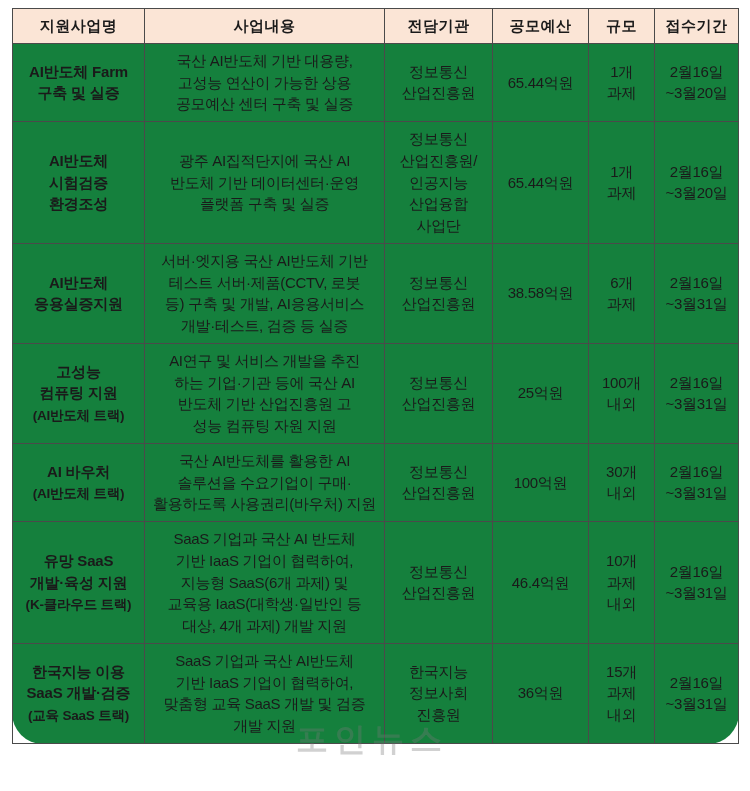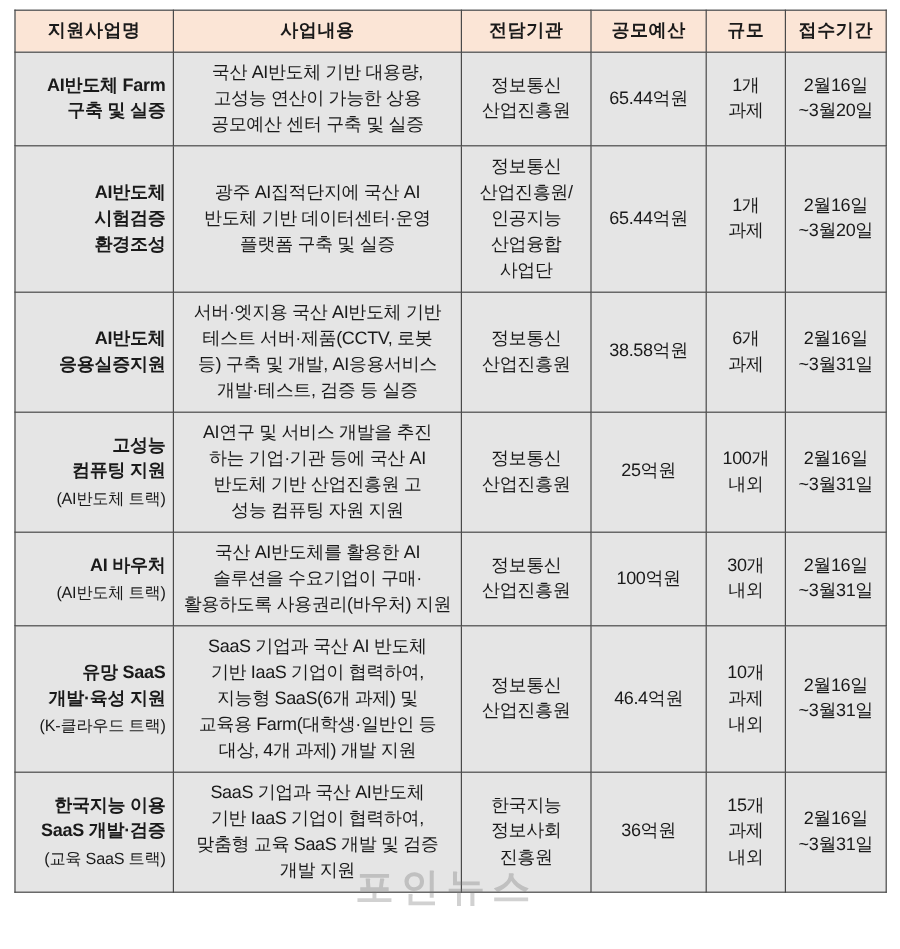--- a/index.html
+++ b/index.html
@@ -18,21 +18,22 @@
   .table-wrap {
     position: absolute;
     left: 12px;
     top: 8px;
     width: 726px;
   }
   table.grant-table {
     border-collapse: collapse;
     table-layout: fixed;
     width: 726px;
-    background: #e5e5e5;
+    background: #15803d;
+    border-radius: 31px;
   }
   table.grant-table col.c0 { width: 132px; }
   table.grant-table col.c1 { width: 240px; }
   table.grant-table col.c2 { width: 108px; }
   table.grant-table col.c3 { width: 96px; }
   table.grant-table col.c4 { width: 66px; }
   table.grant-table col.c5 { width: 84px; }
 
   table.grant-table th,
   table.grant-table td {
@@ -44,27 +45,27 @@
   }
   thead th {
     background: #fbe5d6;
     text-align: center;
     font-weight: bold;
     font-size: 16px;
     padding: 9px 4px;
     letter-spacing: 0.5px;
   }
   td.name {
-    text-align: right;
+    text-align: center;
     font-weight: bold;
     font-size: 15px;
     letter-spacing: -0.2px;
   }
   td.name .sub {
-    font-weight: normal;
+    font-weight: bold;
     font-size: 13.5px;
     display: block;
     margin-top: 2px;
   }
   td.content {
     text-align: center;
     font-size: 14.5px;
     letter-spacing: -0.3px;
     word-break: keep-all;
   }
@@ -250,21 +251,21 @@
       <tr>
         <td class="name">
           <span class="line">유망 SaaS</span>
           <span class="line">개발·육성 지원</span>
           <span class="sub">(K-클라우드 트랙)</span>
         </td>
         <td class="content">
           <span class="line">SaaS 기업과 국산 AI 반도체</span>
           <span class="line">기반 IaaS 기업이 협력하여,</span>
           <span class="line">지능형 SaaS(6개 과제) 및</span>
-          <span class="line">교육용 Farm(대학생·일반인 등</span>
+          <span class="line">교육용 IaaS(대학생·일반인 등</span>
           <span class="line">대상, 4개 과제) 개발 지원</span>
         </td>
         <td class="org">
           <span class="line">정보통신</span>
           <span class="line">산업진흥원</span>
         </td>
         <td class="budget">46.4억원</td>
         <td class="scale">
           <span class="line">10개</span>
           <span class="line">과제</span>

